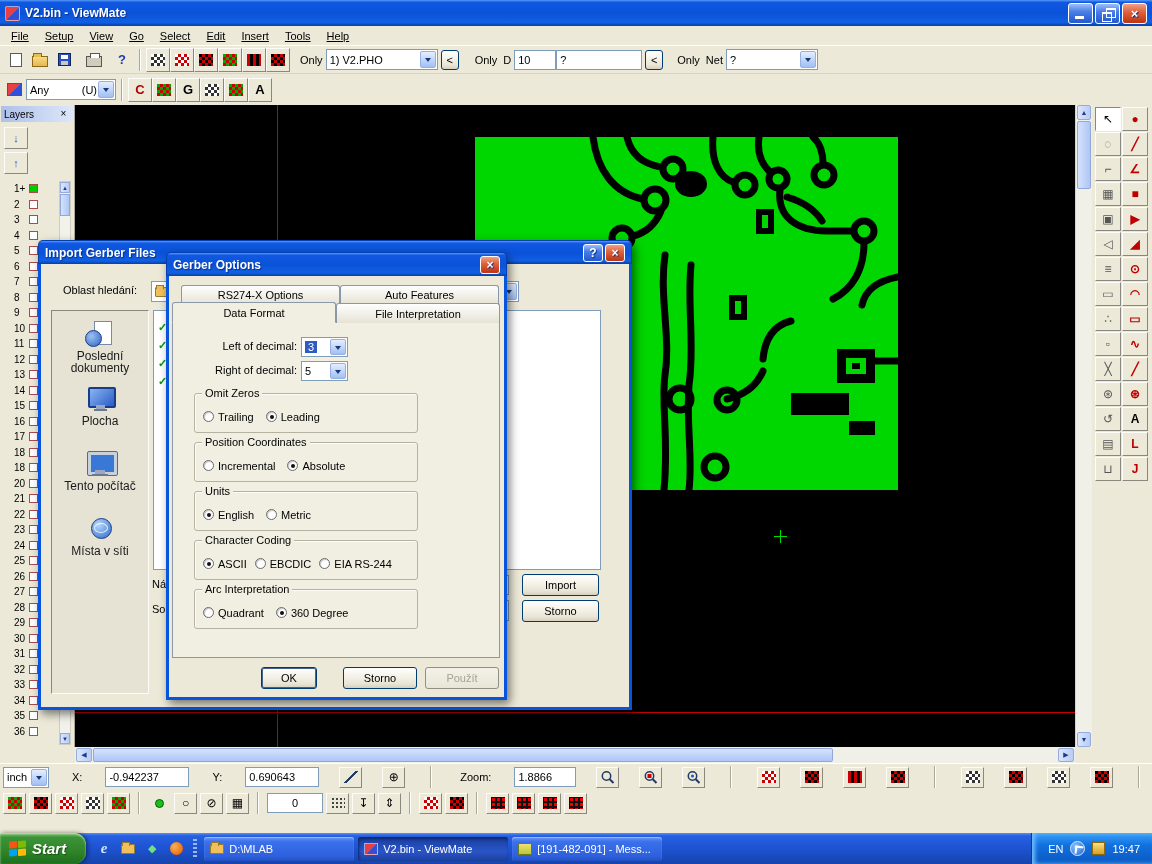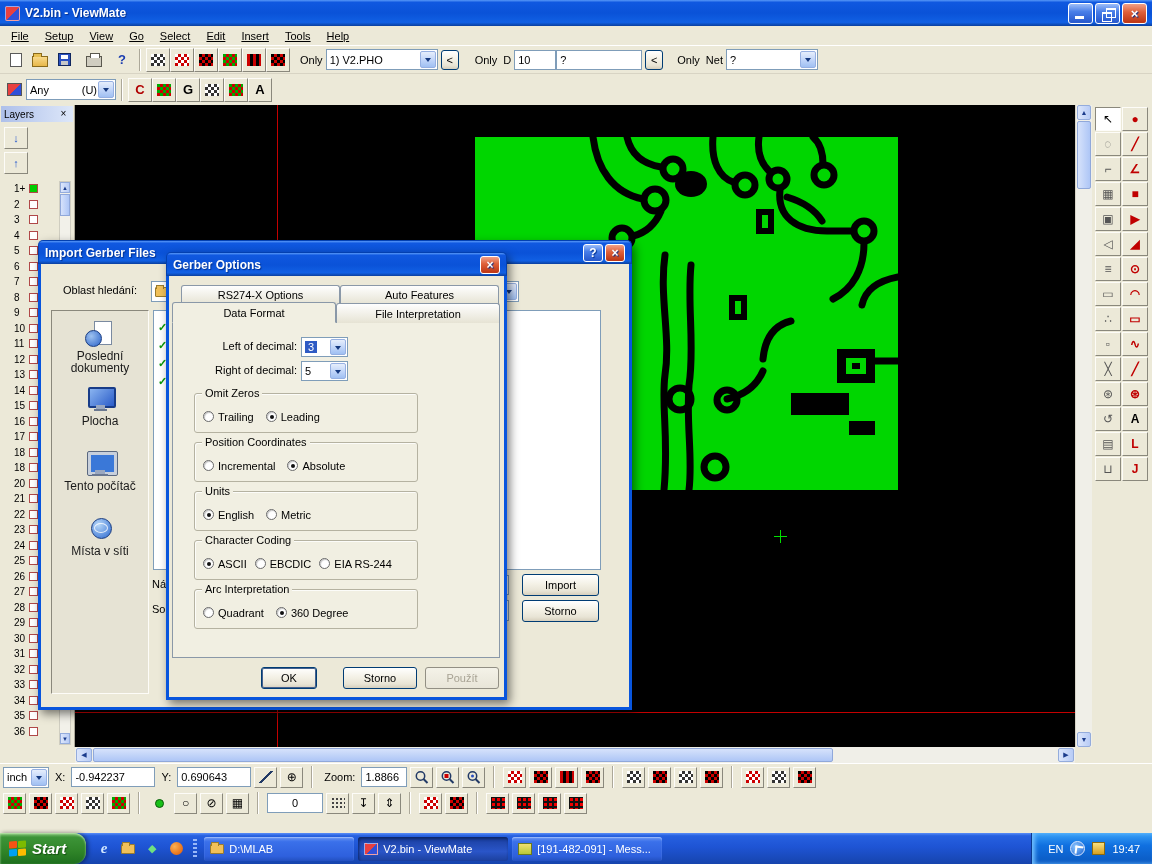--- a/index.html
+++ b/index.html
@@ -84,21 +84,21 @@
 .hs-b{width:16px;height:14px;margin:0 1px;flex:none;}
 .hs-th{width:740px;height:14px;background:linear-gradient(180deg,#d6e2fb,#aec6f6);border:1px solid #90a8da;border-radius:2px;flex:none;}
 .corner{position:absolute;left:1075px;top:747px;width:17px;height:16px;background:#ECE9D8;}
 .palette{position:absolute;left:1092px;top:105px;width:60px;height:642px;background:#ECE9D8;padding:2px 0 0 3px;}
 .palgrid{display:grid;grid-template-columns:27px 27px;grid-auto-rows:25px;}
 .pbtn{width:26px;height:24px;display:flex;align-items:center;justify-content:center;font-size:12px;border:1px solid;border-color:#fdfcf8 #8a887c #8a887c #fdfcf8;background:#ECE9D8;color:#555;}
 .pbtn.pright{color:#c00000;font-weight:bold;}
 .pbtn.pressed{background:#fff;border-color:#8a887c #fdfcf8 #fdfcf8 #8a887c;color:#000;}
 
 
-.s1{position:absolute;left:0;top:763px;width:100%;height:27px;background:#ECE9D8;display:flex;align-items:center;padding-left:3px;gap:3px;border-top:1px solid #fff;}
+.s1{position:absolute;left:0;top:763px;width:100%;height:27px;background:#ECE9D8;display:flex;align-items:center;padding-left:3px;gap:20px;border-top:1px solid #fff;}
 .s2{position:absolute;left:0;top:790px;width:100%;height:26px;background:#ECE9D8;display:flex;align-items:center;padding-left:3px;gap:3px;}
 .ic{width:23px;height:21px;display:flex;align-items:center;justify-content:center;flex:none;}
 .diag{width:14px;height:12px;background:linear-gradient(135deg,transparent 44%,#223a66 44% 56%,transparent 56%);}
 .dotg{width:9px;height:9px;border-radius:50%;background:#18c018;border:1px solid #0a5a0a;}
 
 
 .xpwin{position:absolute;border-radius:6px 6px 2px 2px;box-shadow:3px 4px 10px rgba(0,0,0,.5);}
 .tbar{height:24px;border-radius:5px 5px 0 0;background:linear-gradient(180deg,#5898f8 0%,#1058e0 10%,#0a52d8 52%,#1160e4 86%,#0a3f9e 100%);display:flex;align-items:center;color:#fff;font-weight:bold;font-size:12px;padding:0 6px;text-shadow:1px 1px 1px #003090;border:1px solid #0340b0;border-bottom:none;}
 .tbar .tbtns{margin-left:auto;display:flex;gap:2px;}
 .tbar .winbtn{width:20px;height:18px;font-size:12px;}
@@ -585,21 +585,21 @@
         <span>0.690643</span>
       </div>
     <span class="ic raised">
         <span class="diag"></span>
       </span>
     <span class="ic raised">
         <span class="gly">⊕</span>
       </span>
     <span class="sep"></span>
     <span class="slabel">Zoom:</span>
-    <div class="sunken" style="width:46px">
+    <div class="sunken" style="width:62px">
         <span>1.8866</span>
       </div>
     <span class="ic raised">
         <svg width="16" height="15">
           <circle cx="6.5" cy="6" r="4.2" fill="none" stroke="#223a66" stroke-width="1.5"></circle>
           <line x1="9.5" y1="9" x2="13.5" y2="13" stroke="#223a66" stroke-width="2"></line>
         </svg>
       </span>
     <span class="ic raised">
         <svg width="16" height="15">

